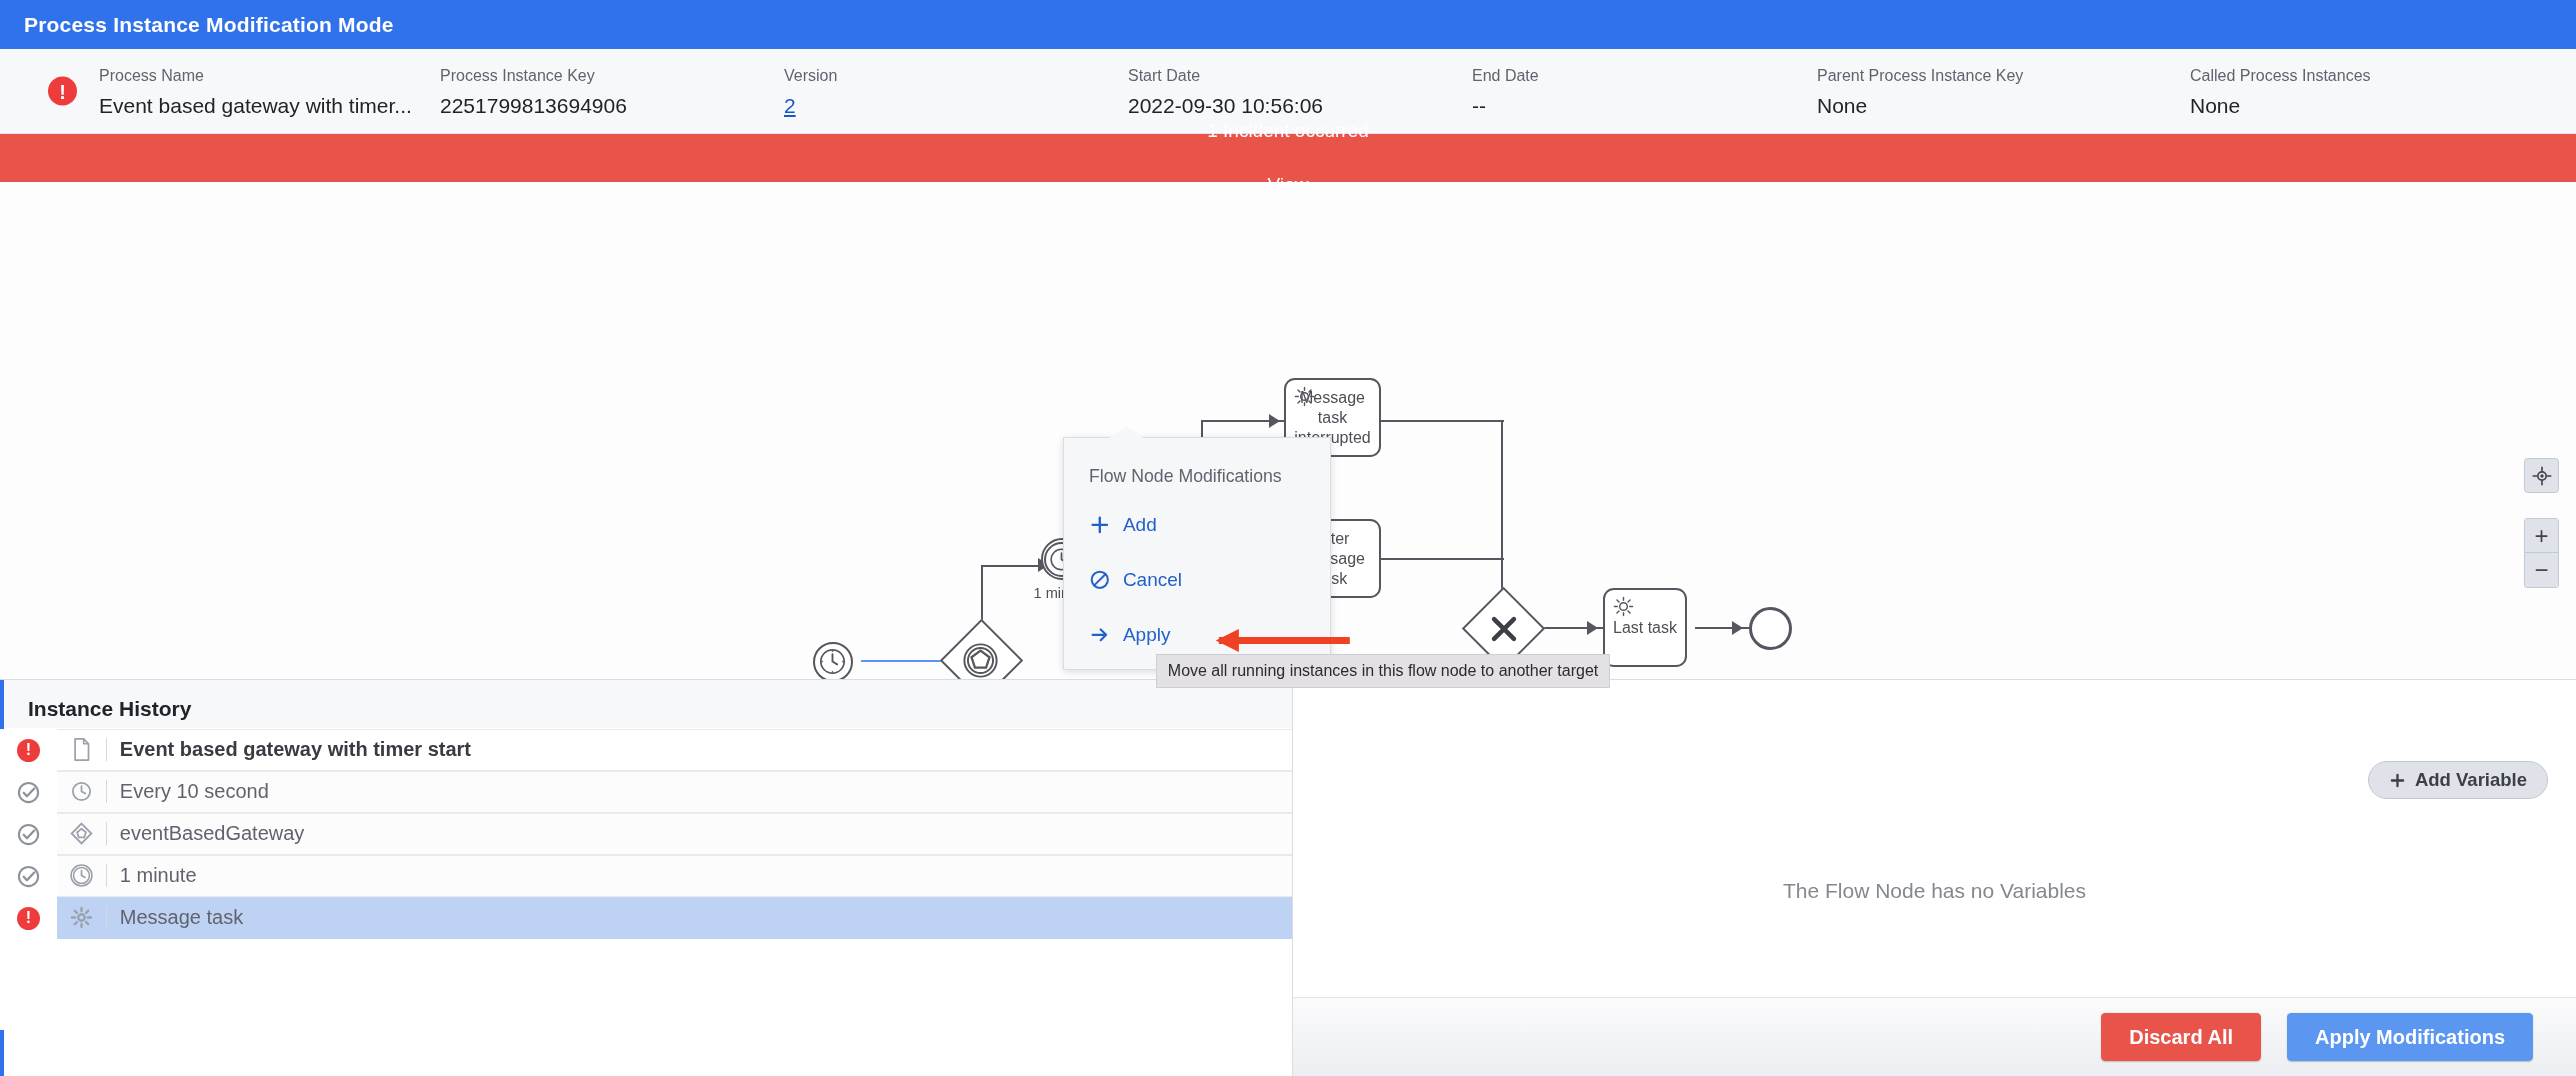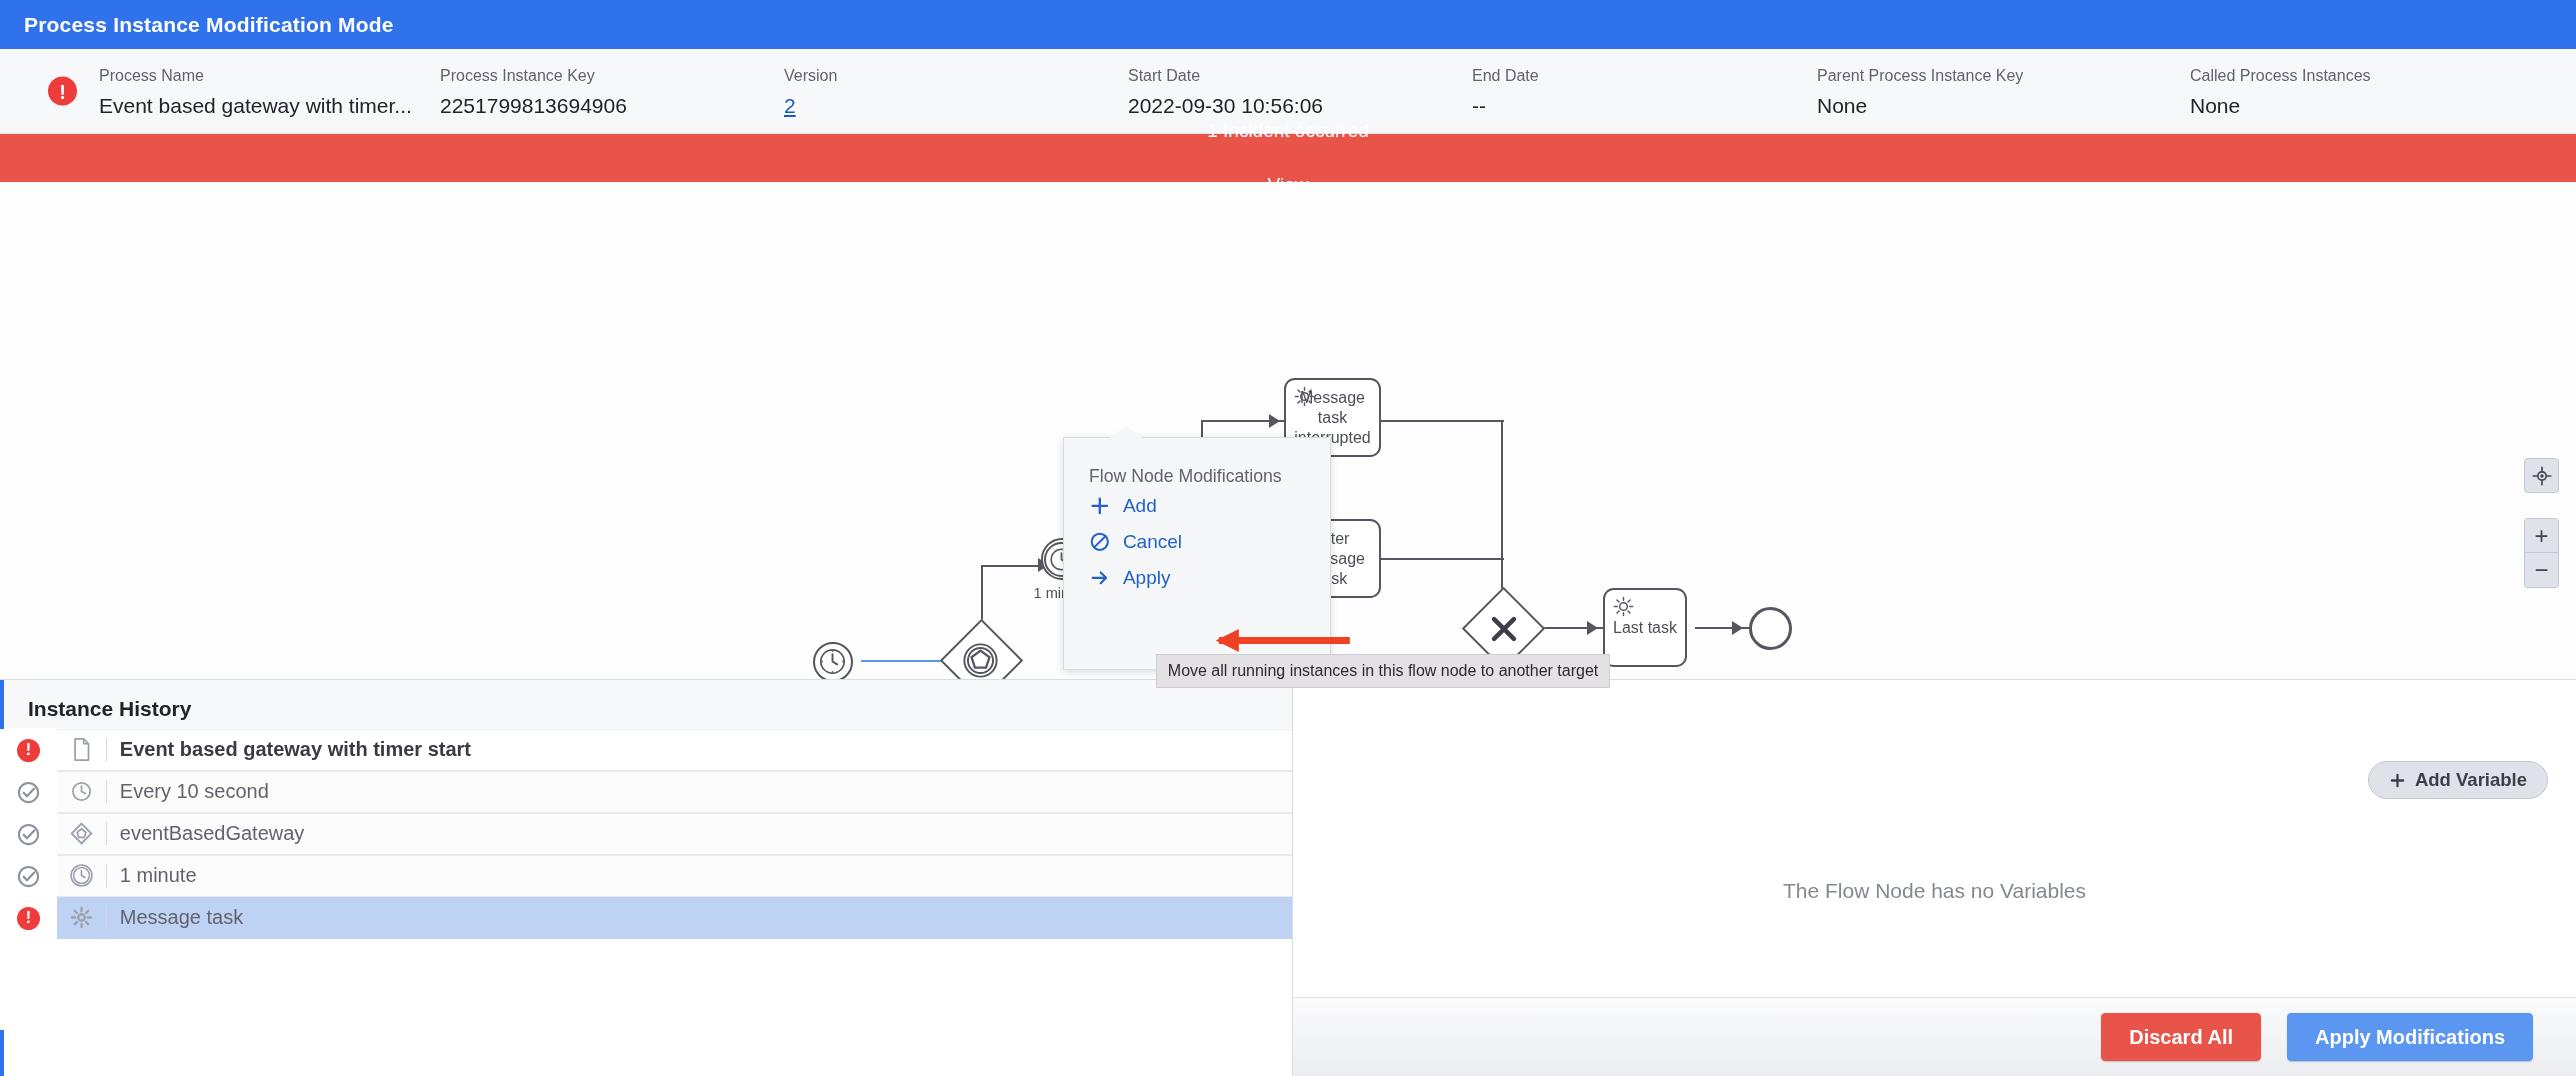--- a/index.html
+++ b/index.html
@@ -112,21 +112,21 @@
     box-shadow: 0 2.3px 7.7px rgba(0,0,0,.13); z-index: 40;
   }
   .ctx-caret {
     position: absolute; left: 1109px; top: 426px; width: 0; height: 0;
     border-left: 17px solid transparent; border-right: 17px solid transparent;
     border-bottom: 12.3px solid #f6f7f9; z-index: 41;
   }
   .ctx-title { font-size: 17.7px; color: #62626e; padding: 28px 0 0 25px; }
   .ctx-item {
     display: flex; align-items: center; gap: 12.3px;
-    padding: 0 25px; height: 35px; margin-top: 1px;
+    padding: 0 25px; height: 35px; margin-top: 20px;
     color: #2161c8; font-size: 19px; cursor: pointer;
   }
   .ctx-item svg { flex: 0 0 auto; }
 
   
   .tooltip {
     position: absolute; left: 1156px; top: 654px;
     background: #e3e1e4; color: #2a2b31; font-size: 16px;
     padding: 7px 10.8px; border: 0.8px solid #cfcdd1; z-index: 60; white-space: nowrap;
   }

